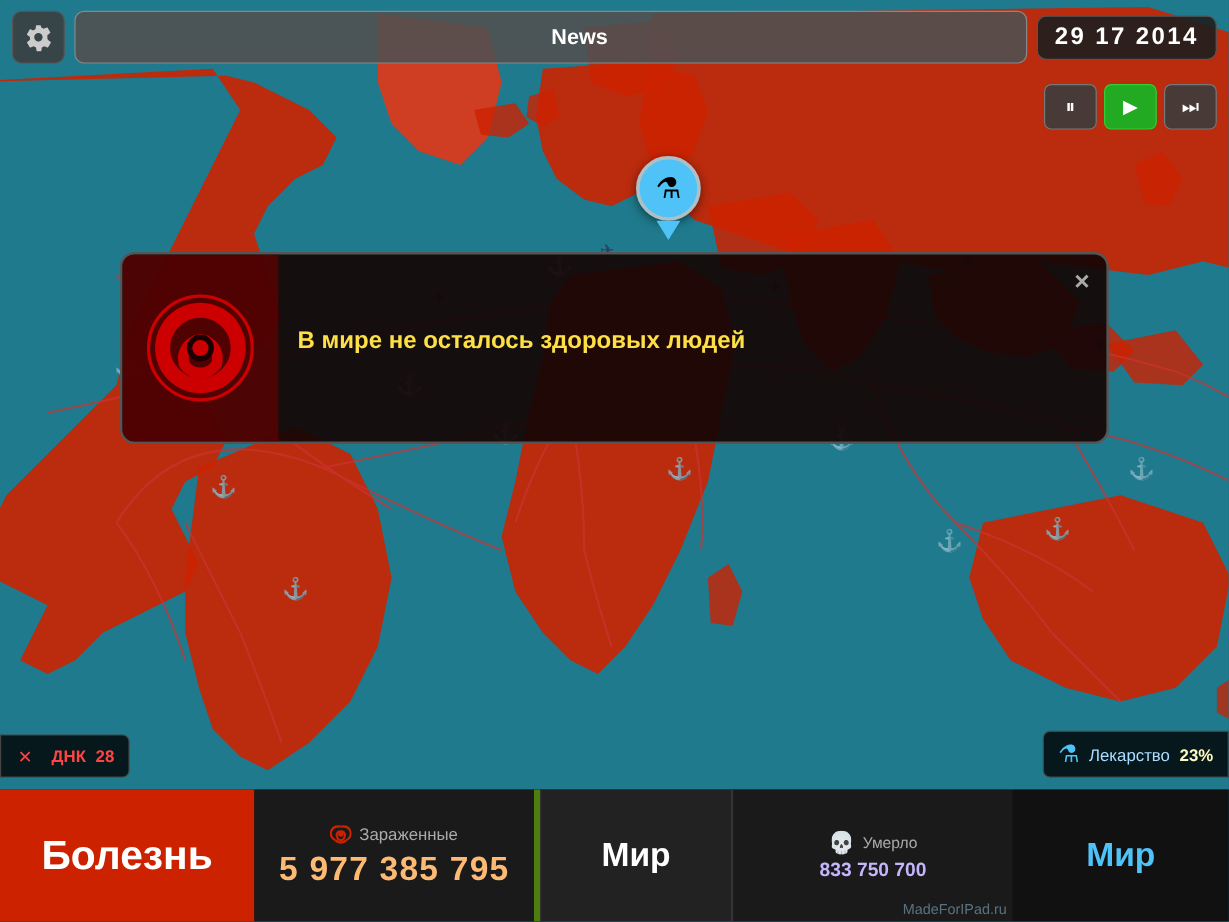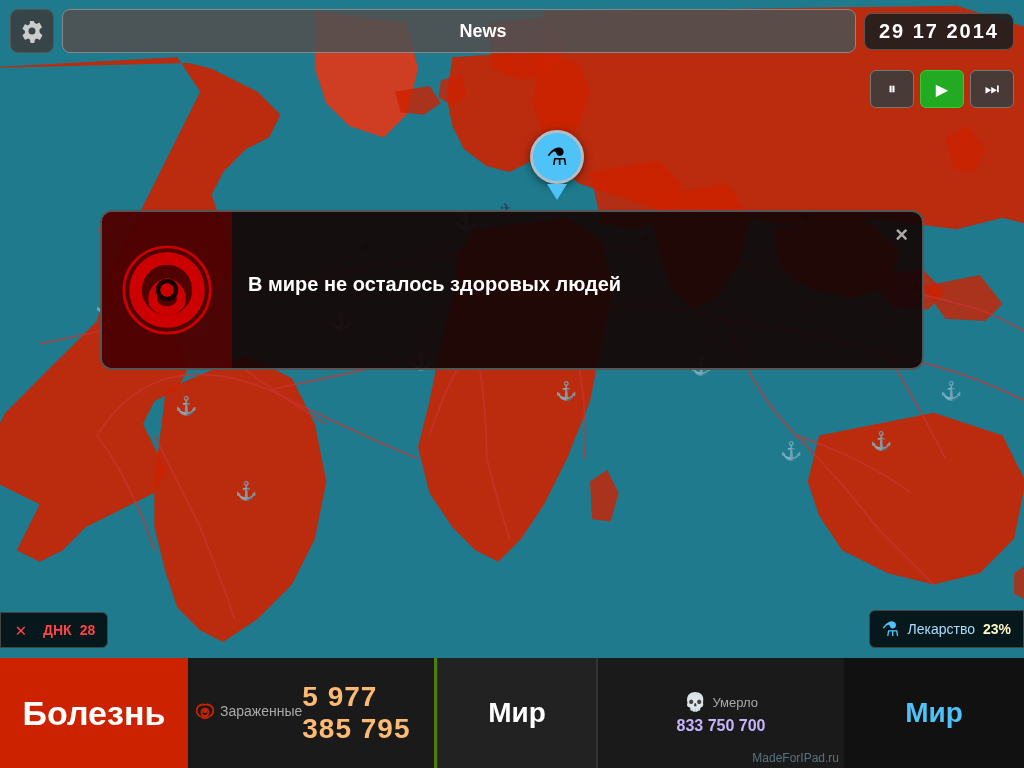--- a/index.html
+++ b/index.html
@@ -170,21 +170,21 @@
 
     #modal-content {
       flex: 1;
       padding: 18px 20px 18px 16px;
       display: flex;
       flex-direction: column;
       justify-content: center;
     }
 
     #modal-title {
-      color: #ffffff;
+      color: #fde047;
       font-size: 20px;
       font-weight: bold;
       margin-bottom: 12px;
       line-height: 1.3;
     }
 
     #modal-body {
       color: #cccccc;
       font-size: 15px;
       line-height: 1.5;
@@ -270,45 +270,45 @@
       left: 0;
       right: 0;
       height: 110px;
       background: #111;
       display: flex;
       align-items: stretch;
       z-index: 10;
     }
 
     #disease-btn {
-      width: 188px;
+      width: 212px;
       background: #cc2200;
       display: flex;
       align-items: center;
       justify-content: center;
       cursor: pointer;
       flex-shrink: 0;
     }
 
     #disease-btn span {
       color: white;
       font-size: 34px;
       font-weight: bold;
       font-family: Arial, sans-serif;
     }
 
     #infected-section {
       flex: 1;
       background: #1a1a1a;
       display: flex;
-      flex-direction: row;
+      flex-direction: column;
       align-items: center;
       justify-content: center;
       padding: 8px;
-      border-right: 3px solid #4d7c0f;
+      border-right: 5px solid #4d7c0f;
     }
 
     #infected-header {
       display: flex;
       align-items: center;
       gap: 6px;
       margin-bottom: 4px;
     }
 
     #infected-header span {

